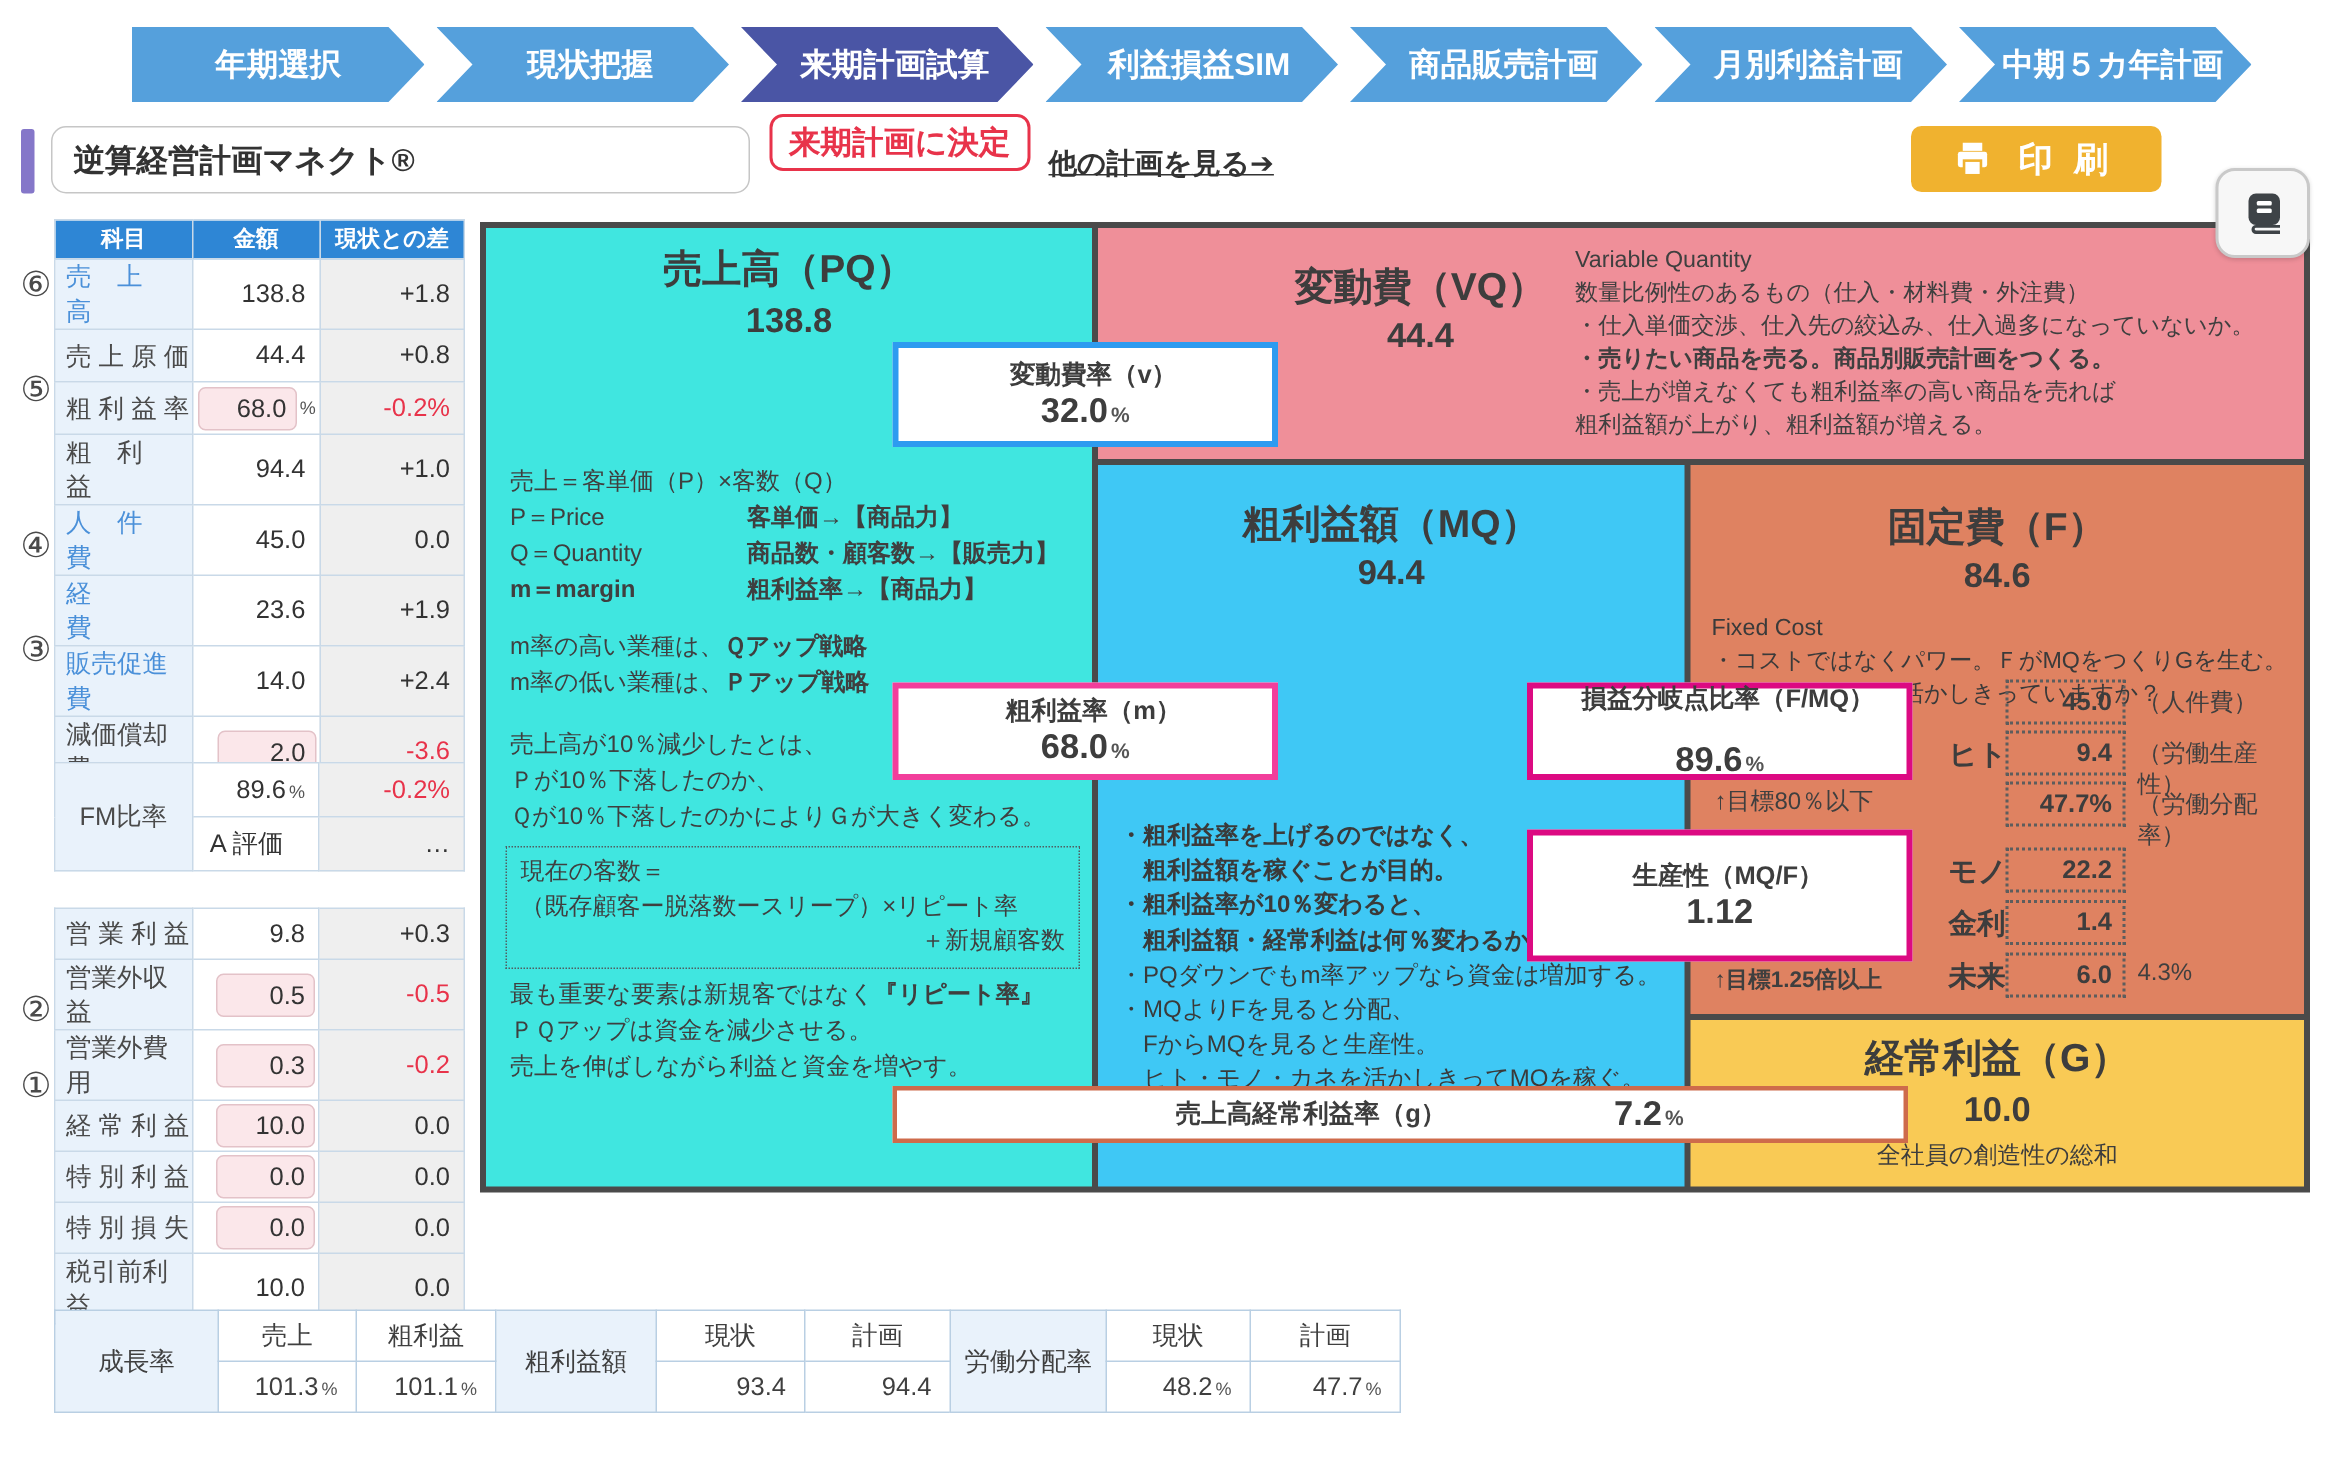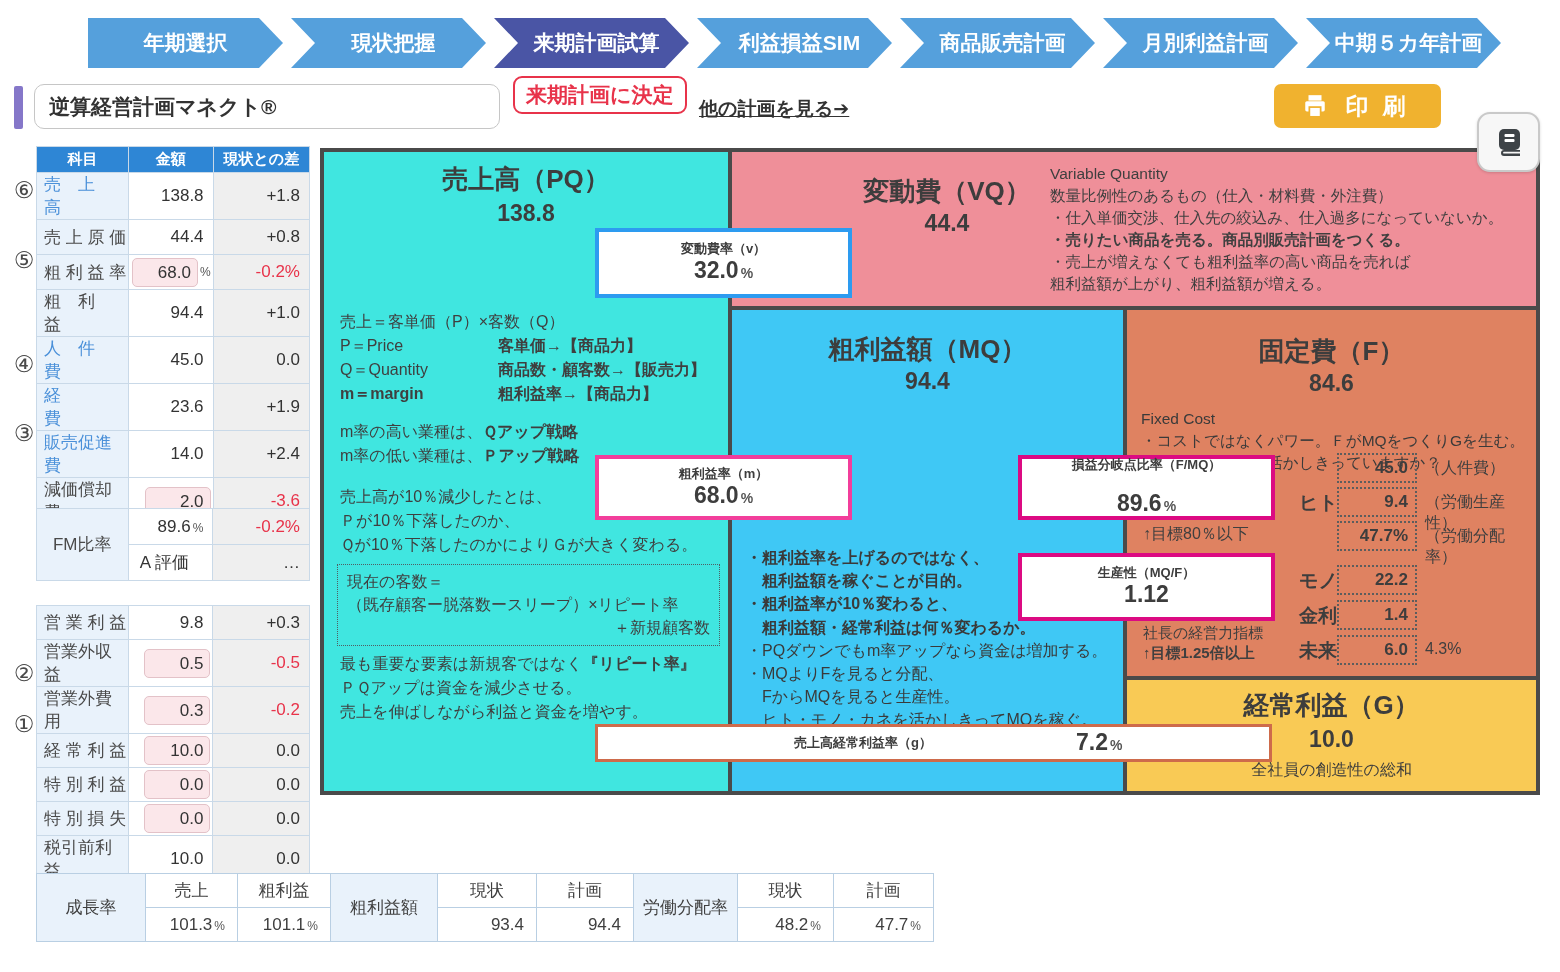--- a/index.html
+++ b/index.html
@@ -61,27 +61,27 @@
   .vq .sec-title, .vq .sec-value { width:320px; }
   .note { font-size:16px; color:#3f3f3f; line-height:1.5; }
   .note b { font-weight:bold; }
   .abs { position:absolute; }
   .dottedbox { border:1.5px dotted #4f5f63; padding:5px 9px; font-size:16px; color:#3f3f3f; line-height:1.45; }
   .r { text-align:right; }
 
   
   .obox { position:absolute; background:#fff; z-index:10; display:flex; flex-direction:column;
           align-items:center; justify-content:center; }
-  .obox .t { font-size:13px; font-weight:bold; color:#3d3d3d; line-height:1.25; }
+  .obox .t { font-size:17px; font-weight:bold; color:#3d3d3d; line-height:1.25;margin-left:11px; }
   .obox .v { font-size:23px; font-weight:bold; color:#3d3d3d; line-height:1.2; }
   .obox .v .unit { font-size:14px; }
   .ob-v   { left:275px; top:80px;  width:257px; height:70px; border:4px solid #2d9bf0; }
   .ob-m   { left:275px; top:307px; width:257px; height:65px; border:4px solid #f23e9b; }
   .ob-fmq { left:698px; top:307px; width:257px; height:65px; border:4px solid #dc0a82;gap:17px; }
-  .ob-mqf { left:698px; top:405px; width:257px; height:68px; border:4px solid #dc0a82; }
+  .ob-mqf { left:698px; top:405px; width:257px; height:88px; border:4px solid #dc0a82; }
   .ob-g   { left:275px; top:576px; width:677px; height:38px; border:3px solid #ce6b4b; flex-direction:row; }
   .ob-g .t { position:absolute; left:115px; width:300px; text-align:center; }
   .ob-g .v { position:absolute; left:478px; }
 
   
   .fcell { position:absolute; width:80px; height:30px; border:2px dotted #5d5d5d; font-size:17px; font-weight:bold;
            color:#3d3d3d; text-align:right; padding:3px 7px 0 0; }
   .fgroup { position:absolute; font-size:19px; font-weight:bold; color:#3d3d3d; }
   .fnote { position:absolute; font-size:16px; color:#3f3f3f; }
 

